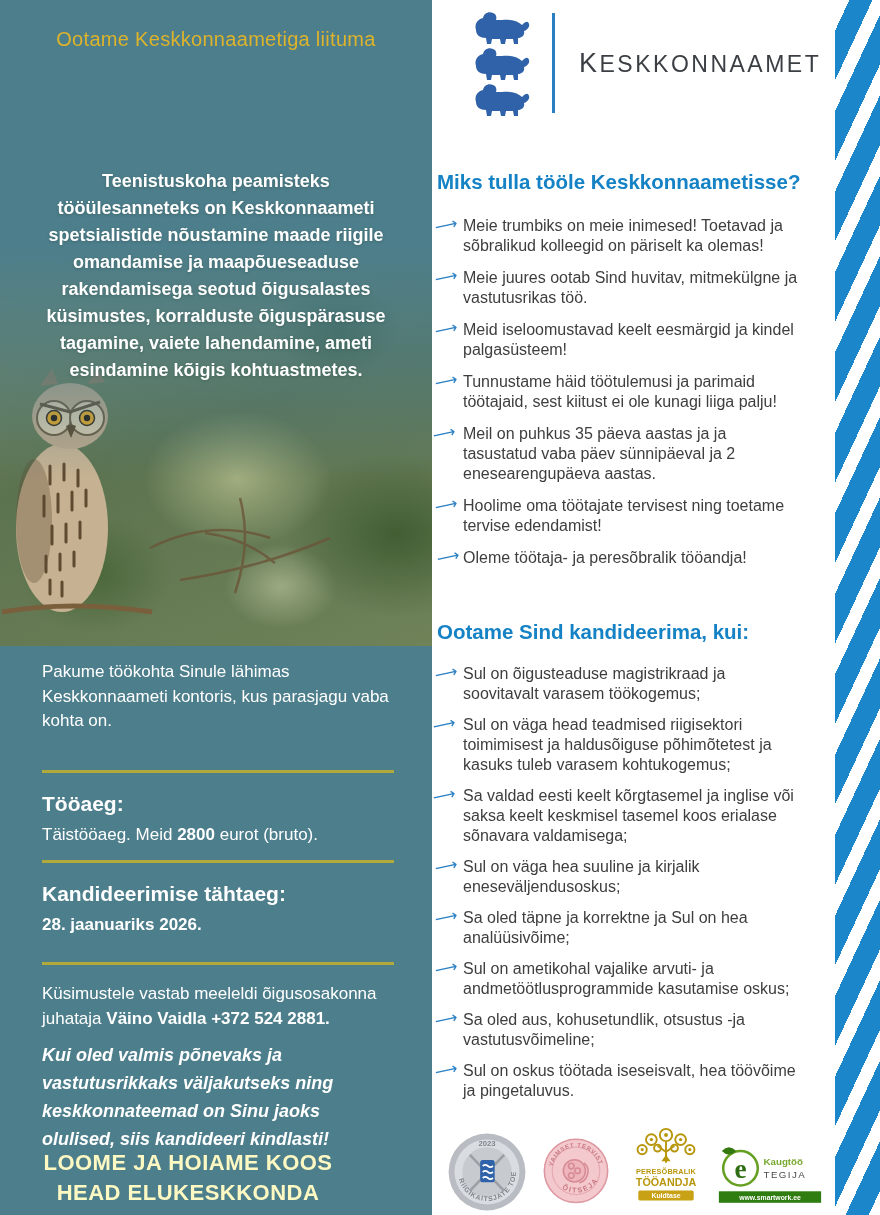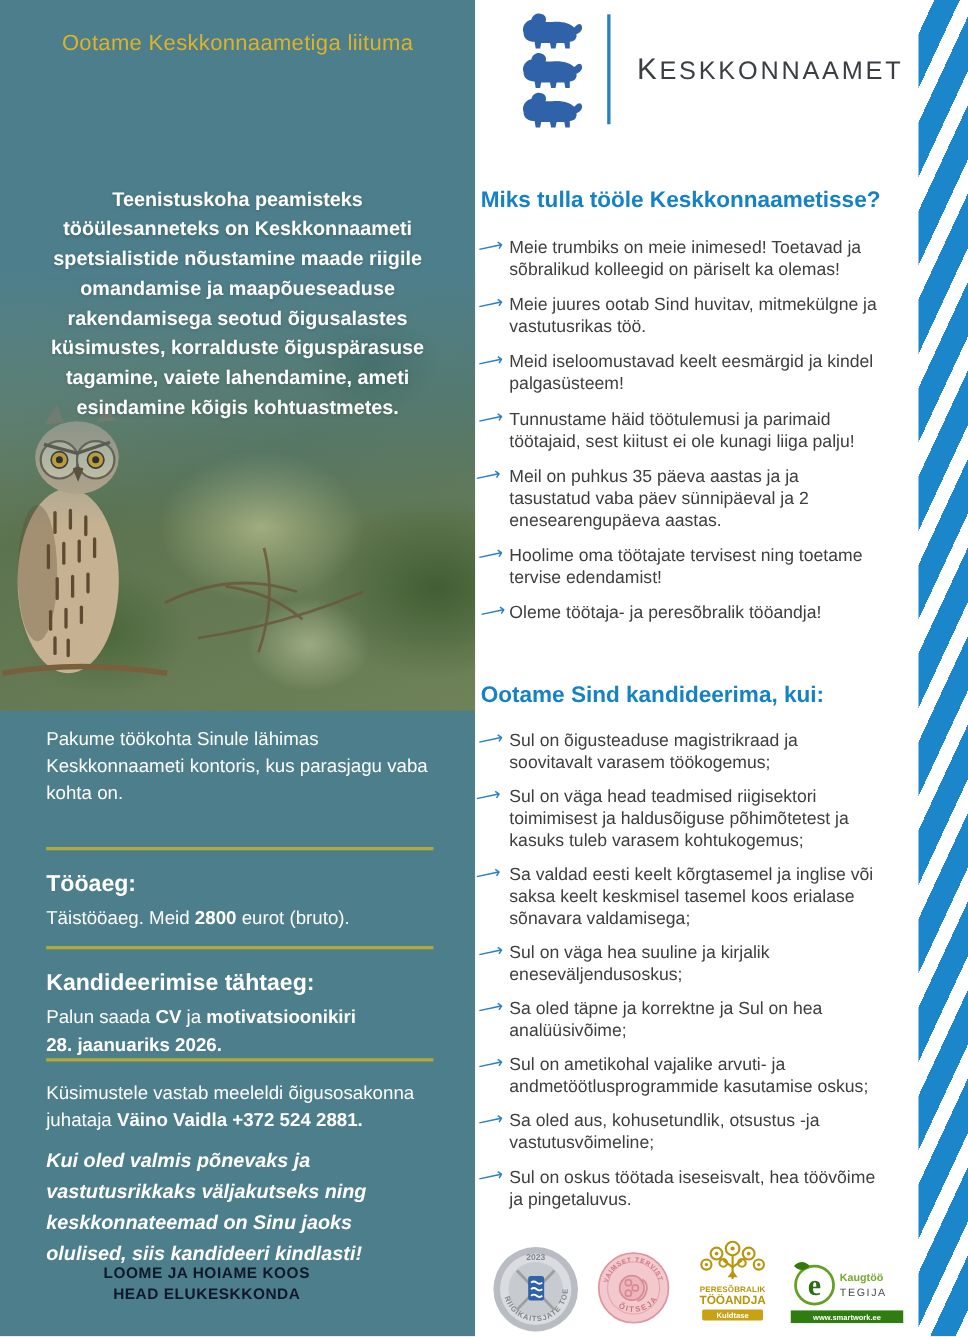--- a/index.html
+++ b/index.html
@@ -34,21 +34,21 @@
   .sec-b { font-size:17px; line-height:1.45; }
   .pos-lisainfo { top:660px; }
   .pos-tooaeg  { top:792px; }
   .pos-tahtaeg { top:882px; }
   .pos-contact { top:982px; }
   .pos-cta     { top:1042px; }
   .divider { position:absolute; left:42px; width:352px; height:3px; background:#b1a93b; z-index:3; }
   .d1 { top:770px; } .d2 { top:860px; } .d3 { top:962px; }
   .cta { font-size:18px; font-style:italic; font-weight:700; line-height:1.55; }
   .footer { position:absolute; top:1148px; left:0; width:376px; text-align:center;
-    color:#0f172a; font-weight:700; font-size:14px; line-height:1.35; letter-spacing:.5px; }
+    color:#fef9c3; font-weight:700; font-size:22px; line-height:1.35; letter-spacing:.5px; }
 
   
   .right { position:absolute; left:432px; top:0; width:403px; height:1215px; background:#ffffff; color:#3e3e3e; }
   .logo-row { position:absolute; left:36px; top:8px; display:flex; align-items:center; }
   .logo-lions { width:64px; height:110px; }
   .logo-vline { width:3px; height:100px; background:#2a7fc0; margin:0 24px 0 20px; }
   .wordmark { font-size:23px; color:#3b3f44; letter-spacing:2.5px; font-weight:500; }
   .wordmark::first-letter { font-size:27px; }
 
   .rh { position:absolute; left:5px; width:380px; color:#1482c4; font-size:20.5px; font-weight:700; }
@@ -137,26 +137,20 @@
       <div class="sec-b">
         <span>Täistööaeg. Meid</span>
         <b>2800</b>
         <span>eurot (bruto).</span>
       </div>
     </div>
     <div class="divider d2"></div>
 
     <div class="lsec pos-tahtaeg">
       <div class="sec-h">Kandideerimise tähtaeg:</div>
-      <div class="sec-b">
-        <span>Palun saada</span>
-        <b>CV</b>
-        <span>ja</span>
-        <b>motivatsioonikiri</b>
-      </div>
       <div class="sec-b"><b>28. jaanuariks  2026.</b></div>
     </div>
     <div class="divider d3"></div>
 
     <div class="lsec pos-contact">
       <div class="sec-b">
         <span>Küsimustele vastab meeleldi õigusosakonna juhataja</span>
         <b>Väino Vaidla +372 524 2881.</b>
       </div>
     </div>

